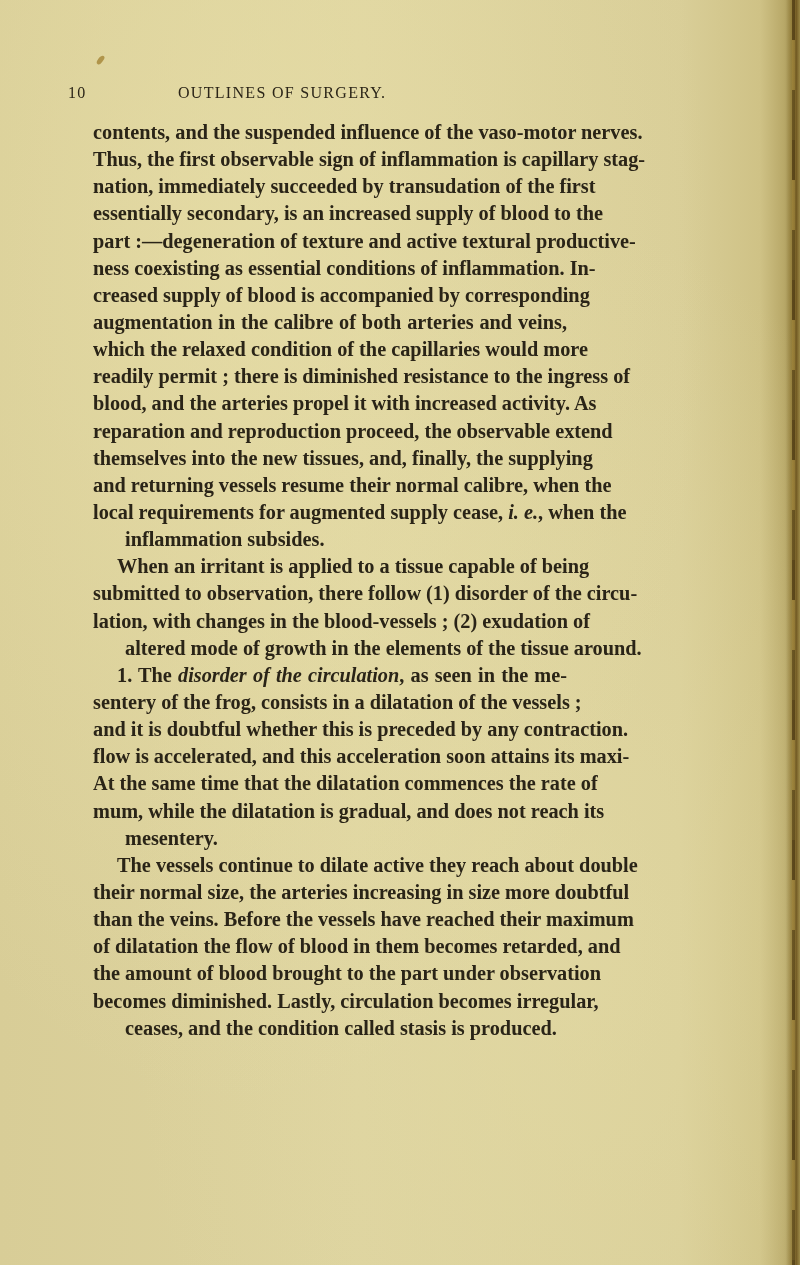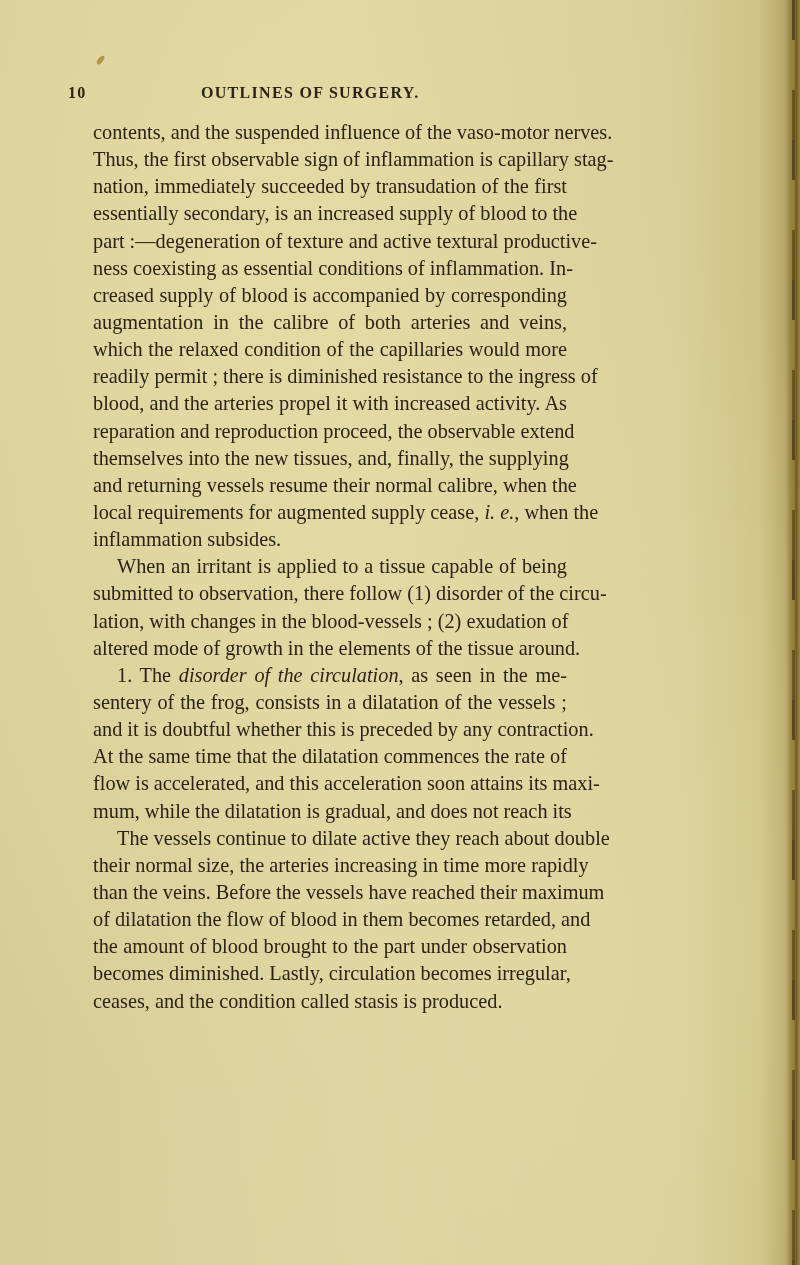--- a/index.html
+++ b/index.html
@@ -48,53 +48,54 @@
     }
     .running-head {
       position: absolute;
       top: 84px;
       left: 68px;
       width: 680px;
       height: 22px;
       font-size: 16px;
       letter-spacing: 1.2px;
       color: #2b2518;
-      font-weight: bold;
     }
     .page-number {
       position: absolute;
       left: 0;
       top: 0;
     }
     .head-title {
       position: absolute;
-      left: 133px;
+      left: 110px;
       top: 0;
       letter-spacing: 1.3px;
     }
     .text-block {
       position: absolute;
       left: 93px;
       top: 119px;
       width: 381px;
       font-size: 20.3px;
       line-height: 27.15px;
       text-align: justify;
       color: #2a2417;
     }
     .line {
       display: block;
       width: 381px;
       white-space: nowrap;
       text-align: justify;
       text-align-last: justify;
       height: 27.15px;
+      font-weight: bold;
     }
     .line.last {
       text-align-last: left;
+      margin-left: 32px;
     }
     .line.indent {
       text-indent: 24px;
     }
     .text-block { width: 474px; }
     .line { width: 474px; }
     em {
       font-style: italic;
     }
   </style>
@@ -126,25 +127,26 @@
       <span class="line">and returning vessels resume their normal calibre, when the</span>
       <span class="line"><span>local requirements for augmented supply cease, </span><em>i. e.</em><span>, when the</span></span>
       <span class="line last">inflammation subsides.</span>
       <span class="line indent">When an irritant is applied to a tissue capable of being</span>
       <span class="line">submitted to observation, there follow (1) disorder of the circu-</span>
       <span class="line">lation, with changes in the blood-vessels ; (2) exudation of</span>
       <span class="line last">altered mode of growth in the elements of the tissue around.</span>
       <span class="line indent"><span>1. The </span><em>disorder of the circulation</em><span>, as seen in the me-</span></span>
       <span class="line">sentery of the frog, consists in a dilatation of the vessels ;</span>
       <span class="line">and it is doubtful whether this is preceded by any contraction.</span>
+      <span class="line">flow is accelerated, and this acceleration soon attains its maxi-</span>
       <span class="line">At the same time that the dilatation commences the rate of</span>
-      <span class="line">flow is accelerated, and this acceleration soon attains its maxi-</span>
       <span class="line">mum, while the dilatation is gradual, and does not reach its</span>
+      <span class="line last">mesentery.</span>
       <span class="line indent">The vessels continue to dilate active they reach about double</span>
-      <span class="line">their normal size, the arteries increasing in time more rapidly</span>
+      <span class="line">their normal size, the arteries increasing in size more doubtful</span>
       <span class="line">than the veins. Before the vessels have reached their maximum</span>
       <span class="line">of dilatation the flow of blood in them becomes retarded, and</span>
       <span class="line">the amount of blood brought to the part under observation</span>
       <span class="line">becomes diminished. Lastly, circulation becomes irregular,</span>
       <span class="line last">ceases, and the condition called stasis is produced.</span>
     </div>
 
   <div class="spine-edge"></div>
 </div>
 

